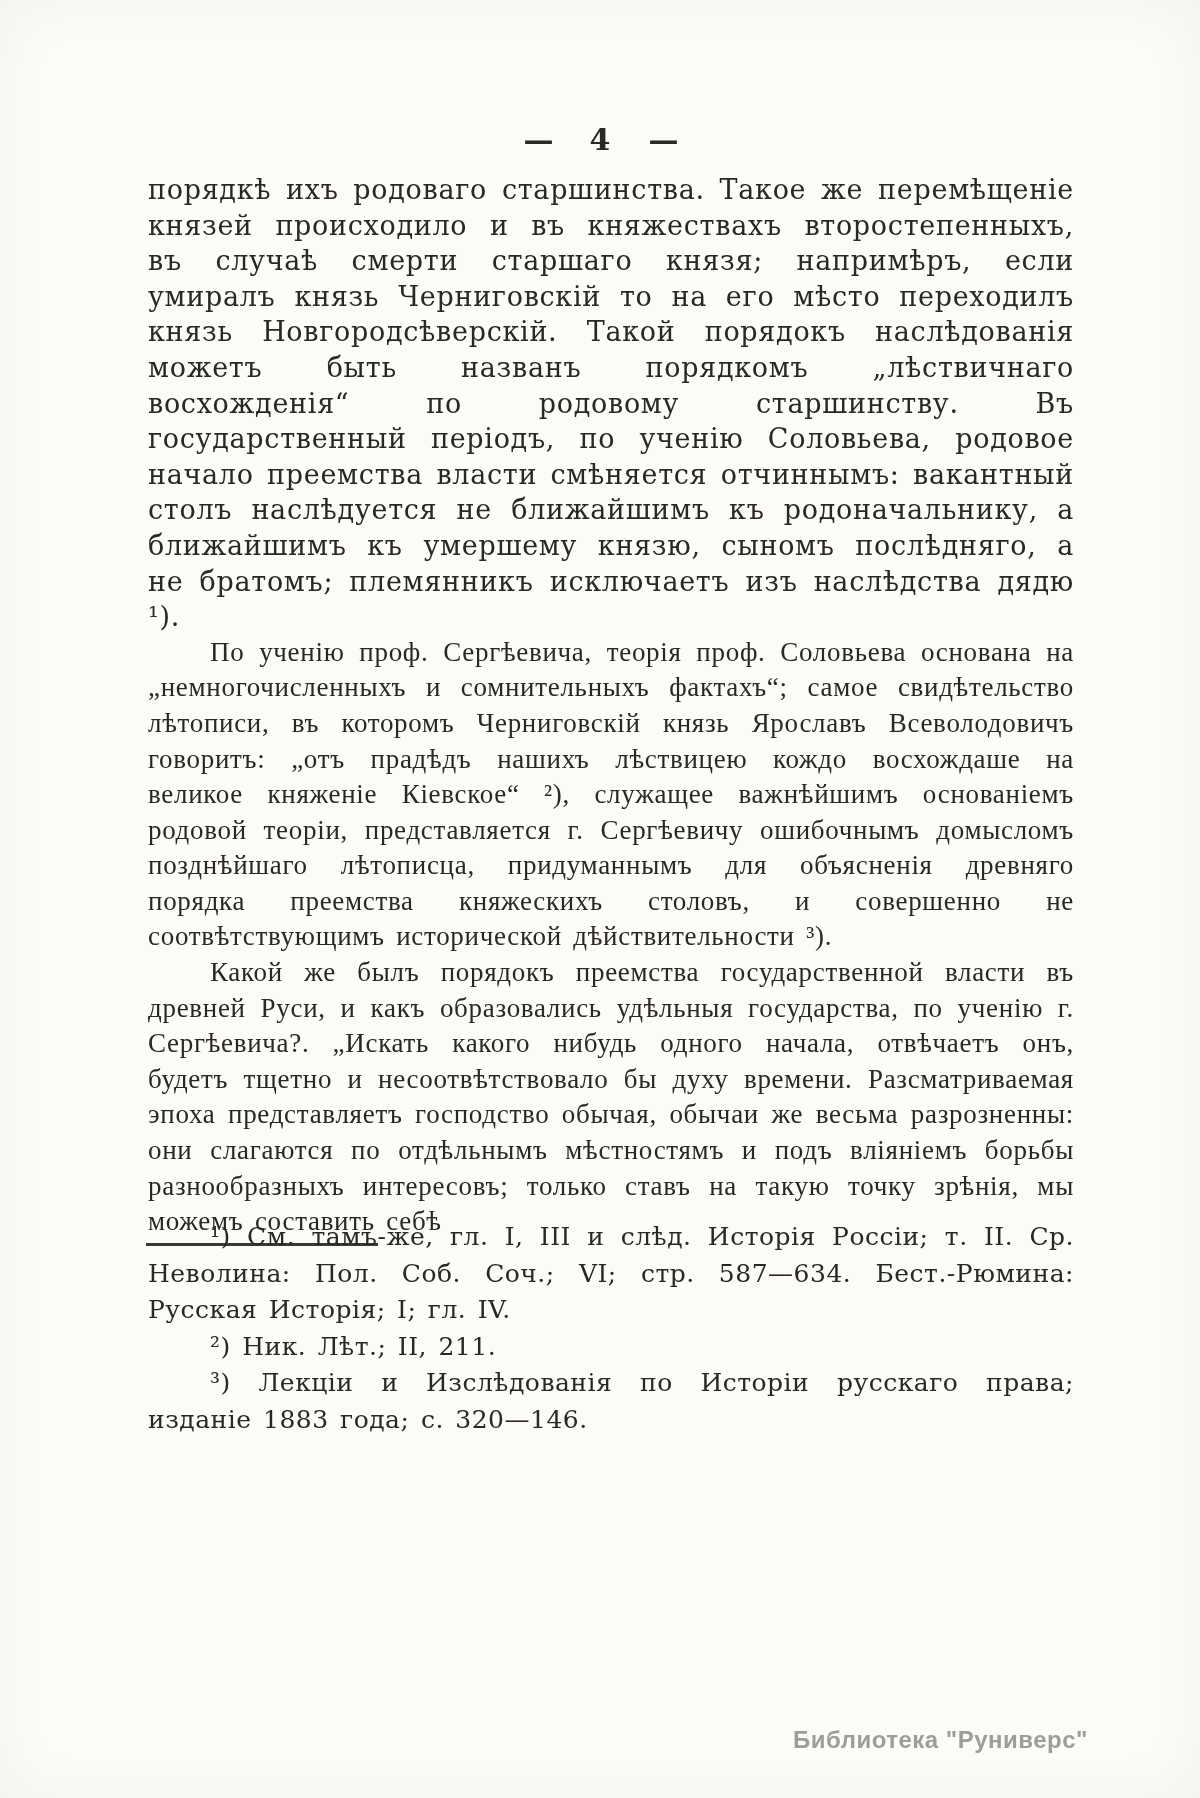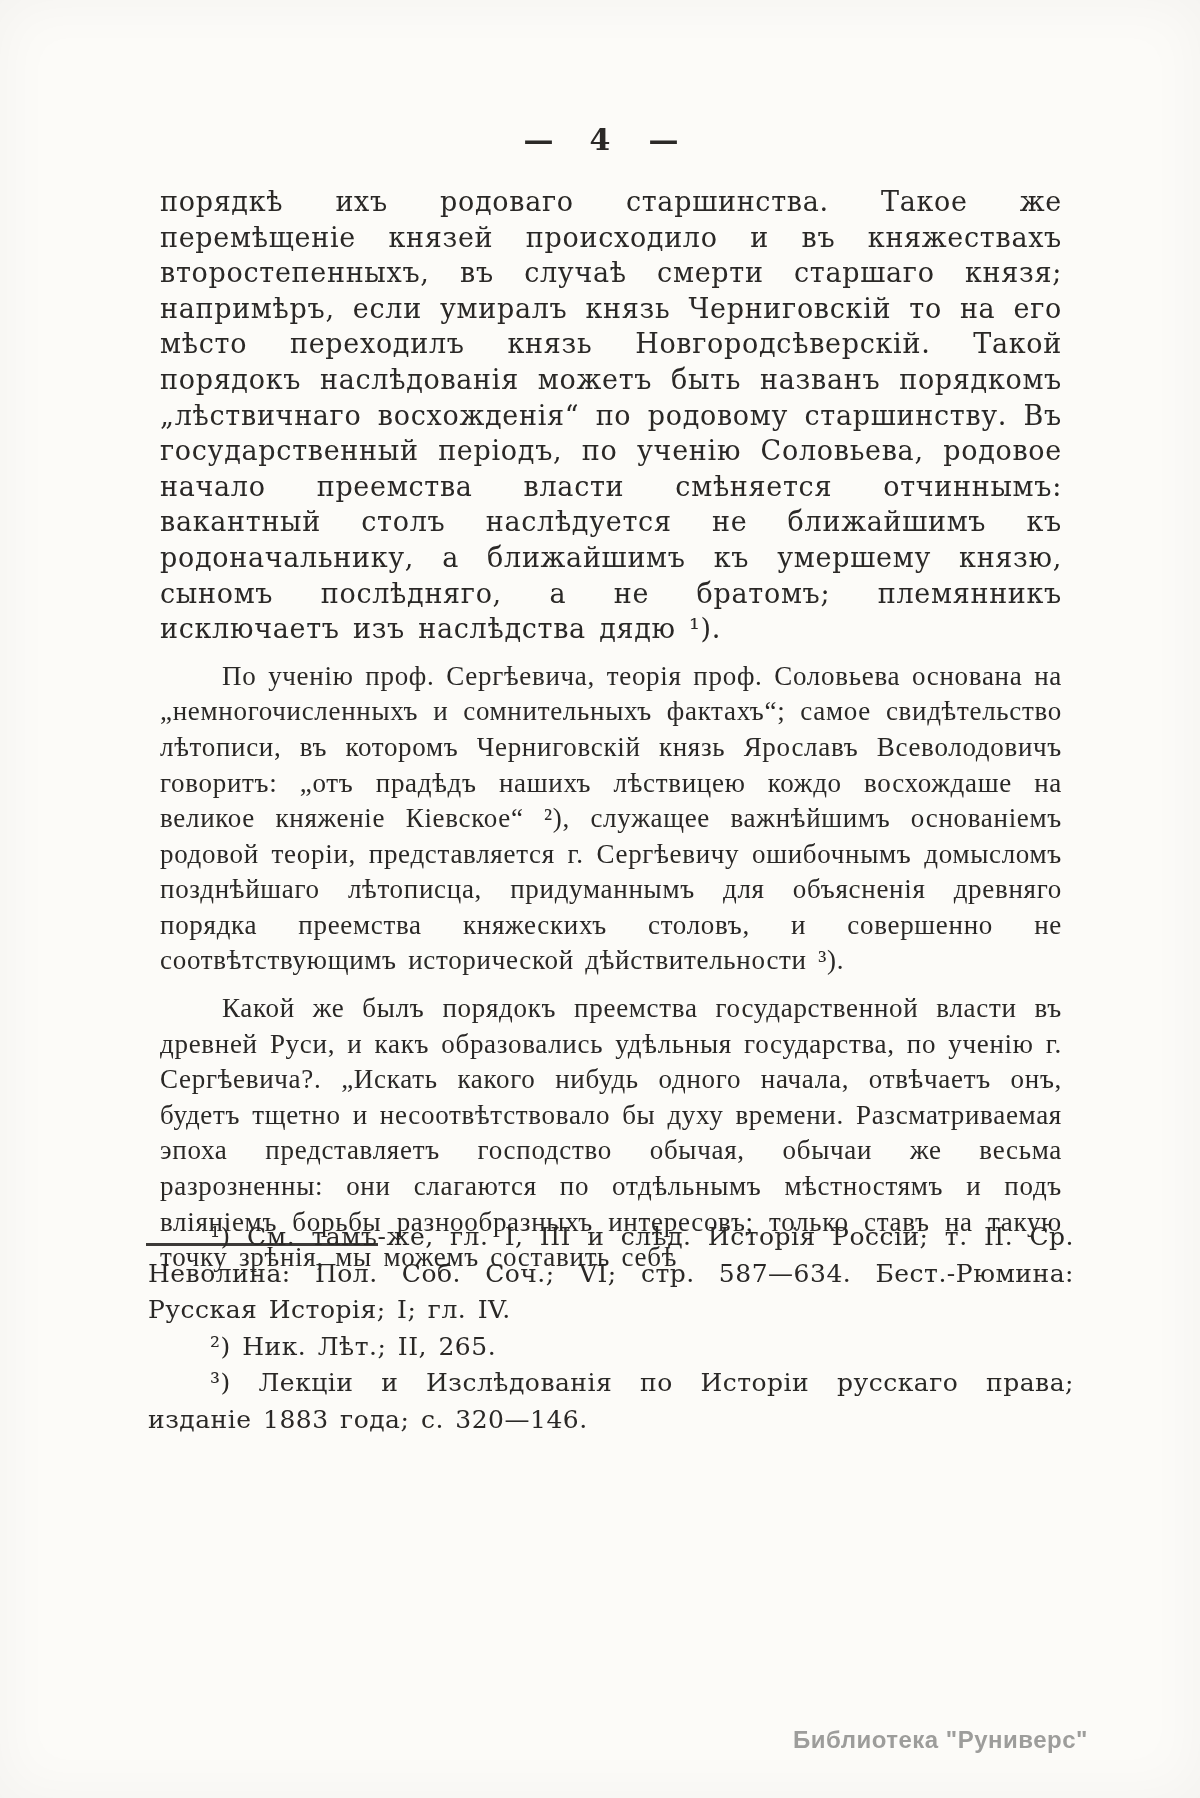--- a/index.html
+++ b/index.html
@@ -43,21 +43,21 @@
     left: 148px;
     width: 926px;
     text-align: justify;
     font-size: 27px;
     line-height: 35.6px;
     letter-spacing: 0.7px;
     word-spacing: 4px;
     color: #2a2826;
   }
   .body-text p {
-    margin: 12px;
+    margin: 0;
     padding: 0;
   }
   .body-text p.indent {
     text-indent: 62px;
     font-family: Liberation Serif, serif;
   }
   .footnote-rule {
     position: absolute;
     top: 1243px;
     left: 146px;
@@ -107,19 +107,19 @@
   <div class="body-text">
     <p>порядкѣ ихъ родоваго старшинства. Такое же перемѣщеніе князей происходило и въ княжествахъ второстепенныхъ, въ случаѣ смерти старшаго князя; напримѣръ, если умиралъ князь Черниговскій то на его мѣсто переходилъ князь Новгородсѣверскій. Такой порядокъ наслѣдованія можетъ быть названъ порядкомъ „лѣствичнаго восхожденія“ по родовому старшинству. Въ государственный періодъ, по ученію Соловьева, родовое начало преемства власти смѣняется отчиннымъ: вакантный столъ наслѣдуется не ближайшимъ къ родоначальнику, а ближайшимъ къ умершему князю, сыномъ послѣдняго, а не братомъ; племянникъ исключаетъ изъ наслѣдства дядю ¹).</p>
     <p class="indent">По ученію проф. Сергѣевича, теорія проф. Соловьева основана на „немногочисленныхъ и сомнительныхъ фактахъ“; самое свидѣтельство лѣтописи, въ которомъ Черниговскій князь Ярославъ Всеволодовичъ говоритъ: „отъ прадѣдъ нашихъ лѣствицею кождо восхождаше на великое княженіе Кіевское“ ²), служащее важнѣйшимъ основаніемъ родовой теоріи, представляется г. Сергѣевичу ошибочнымъ домысломъ позднѣйшаго лѣтописца, придуманнымъ для объясненія древняго порядка преемства княжескихъ столовъ, и совершенно не соотвѣтствующимъ исторической дѣйствительности ³).</p>
     <p class="indent">Какой же былъ порядокъ преемства государственной власти въ древней Руси, и какъ образовались удѣльныя государства, по ученію г. Сергѣевича?. „Искать какого нибудь одного начала, отвѣчаетъ онъ, будетъ тщетно и несоотвѣтствовало бы духу времени. Разсматриваемая эпоха представляетъ господство обычая, обычаи же весьма разрозненны: они слагаются по отдѣльнымъ мѣстностямъ и подъ вліяніемъ борьбы разнообразныхъ интересовъ; только ставъ на такую точку зрѣнія, мы можемъ составить себѣ</p>
   </div>
 
   <div class="footnote-rule"></div>
 
   <div class="footnotes">
     <p>¹)  См. тамъ-же, гл. I, III и слѣд. Исторія Россіи; т. II. Ср. Неволина: Пол. Соб. Соч.; VI; стр. 587—634. Бест.-Рюмина: Русская Исторія; I; гл. IV.</p>
-    <p>²)  Ник. Лѣт.; II, 265.</p>
+    <p>²)  Ник. Лѣт.; II, 211.</p>
     <p>³)  Лекціи и Изслѣдованія по Исторіи русскаго права; изданіе 1883 года; с. 320—146.</p>
   </div>
 
   <div class="watermark">Библиотека "Руниверс"</div>
 
 </div>
 
 </body></html>

